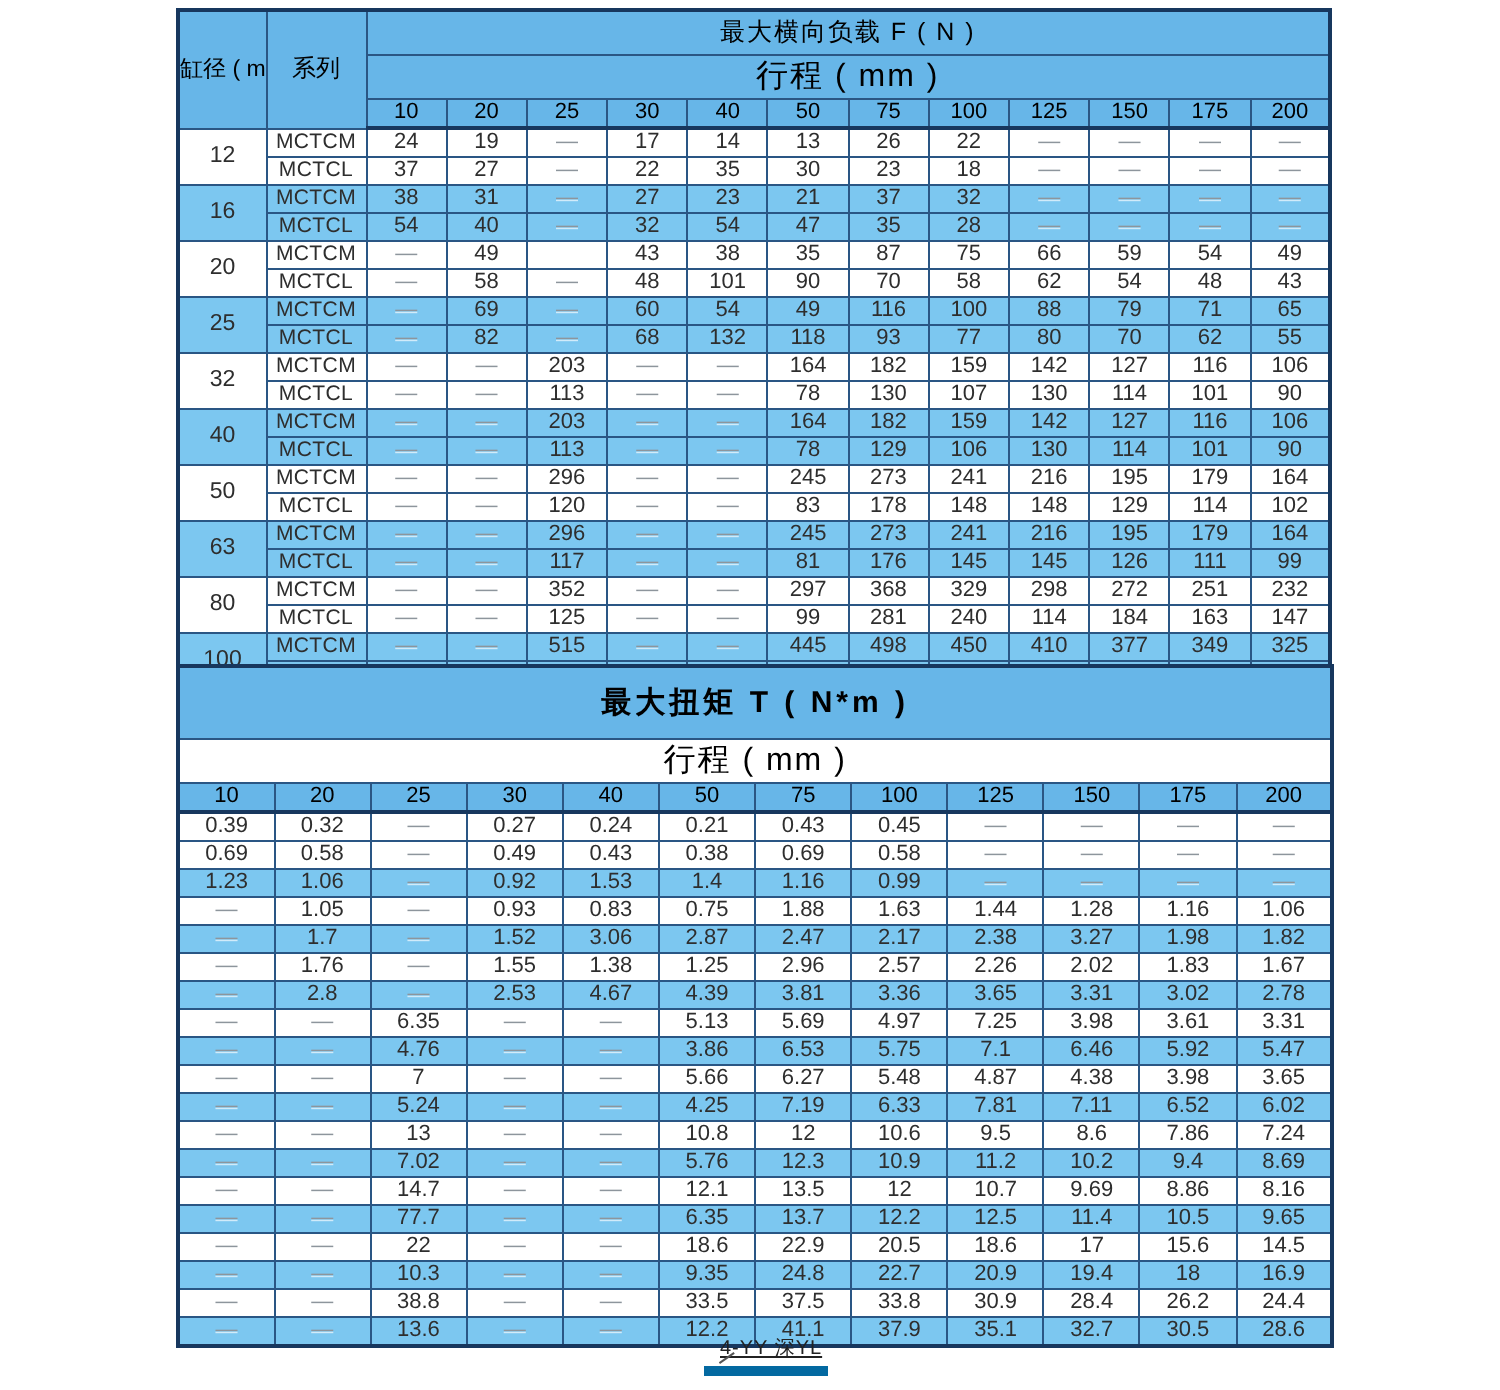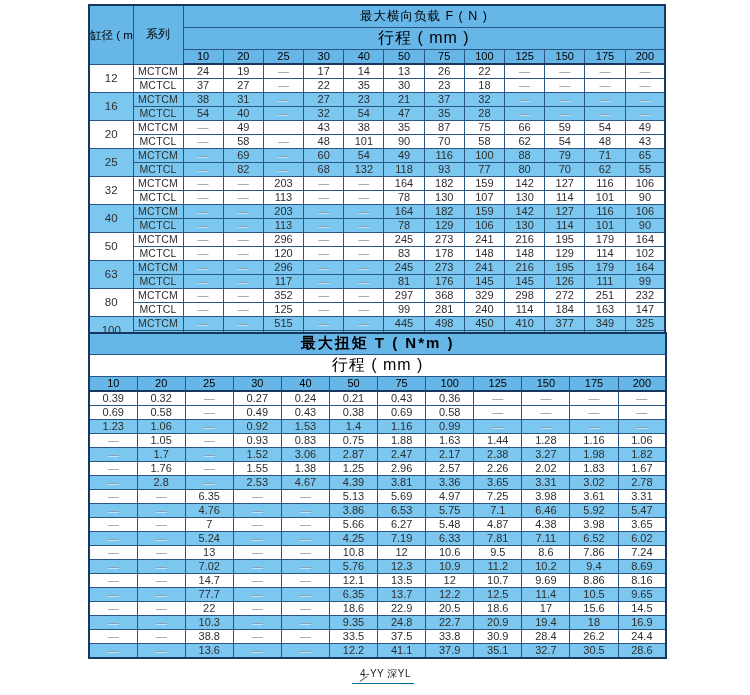--- a/index.html
+++ b/index.html
@@ -19,42 +19,42 @@
   .tbl th,.tbl td{
     border:1px solid var(--line);text-align:center;vertical-align:middle;
     padding:0;overflow:hidden;white-space:nowrap;
   }
   #table1{left:88px;top:4px;width:577px;}
   #table2{left:88px;top:332px;width:577px;}
   thead th{background:var(--blue);font-weight:normal;color:#000000;}
   #table1 tr.title-row{height:22px;}
   #table1 tr.stroke-label-row{height:18px;}
   #table1 tr.stroke-values-row{height:15px;}
-  #table2 tr.title-row{height:21px;}
+  #table2 tr.title-row{height:36px;}
   #table2 tr.stroke-label-row{height:17px;}
   #table2 tr.stroke-values-row{height:15px;}
   .title-cell{font-size:12.5px;letter-spacing:1px;}
   #table2 .title-cell{font-size:15px;font-weight:bold;letter-spacing:2px;}
   .stroke-label-cell{font-size:16px;letter-spacing:1px;}
   #table2 tr.stroke-label-row th{background:var(--white);}
   .stroke-num{font-size:11px;}
   thead tr.stroke-values-row th{border-bottom:2px solid var(--frame);}
   .bore-header{font-size:11.5px;white-space:pre-line;line-height:1.25;}
   .series-header{font-size:12px;}
   tbody tr{height:13px;font-size:11px;line-height:13px;}
   tbody td{color:var(--text);}
   tr.band-white td{background:var(--white);}
   tr.band-blue td{background:var(--blue-row);}
   td.dash{color:var(--dash);text-shadow:0 1px 0 rgba(255,255,255,.65);}
   td.bore{font-size:11.5px;}
   td.series{font-size:10.5px;letter-spacing:.2px;}
   .footer{position:absolute;left:352px;top:667px;font-size:10px;color:#222;}
   .footer .lbl{
-    display:inline-block;border-bottom:1px solid #0369a1;
-    padding:0 3px 2px 8px;letter-spacing:.5px;
+    display:inline-block;border-bottom:5px solid #0369a1;
+    padding:0 3px 2px 8px;letter-spacing:.5px;text-decoration:underline;
   }
   .footer .tick{
     position:absolute;left:-1px;top:15px;width:9px;height:1px;background:#555;
     transform:rotate(145deg);transform-origin:right top;
   }
 </style>
 </head>
 <body>
 
 <table class="tbl" id="table1">
@@ -430,21 +430,21 @@
   </thead>
   <tbody id="t2-body">
       <tr class="band-white">
         <td>0.39</td>
         <td>0.32</td>
         <td class="dash">—</td>
         <td>0.27</td>
         <td>0.24</td>
         <td>0.21</td>
         <td>0.43</td>
-        <td>0.36</td>
+        <td>0.45</td>
         <td class="dash">—</td>
         <td class="dash">—</td>
         <td class="dash">—</td>
         <td class="dash">—</td>
       </tr>
       <tr class="band-white">
         <td>0.69</td>
         <td>0.58</td>
         <td class="dash">—</td>
         <td>0.49</td>

